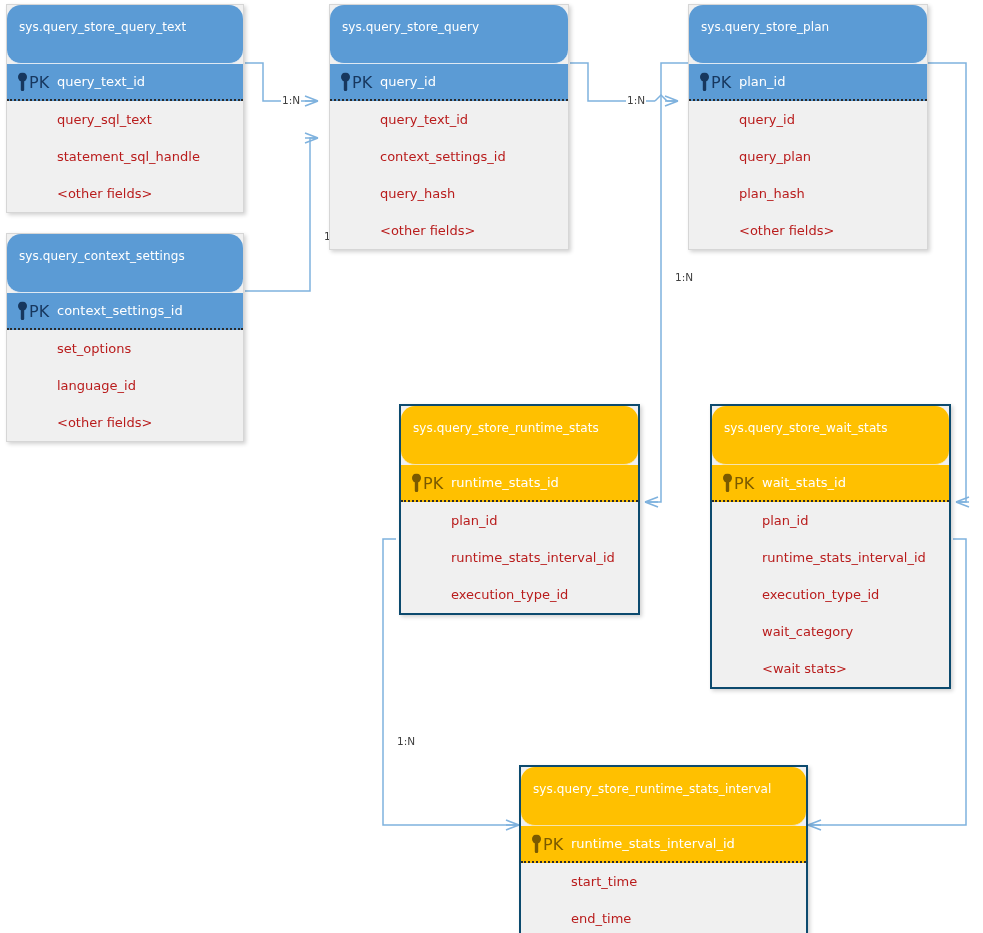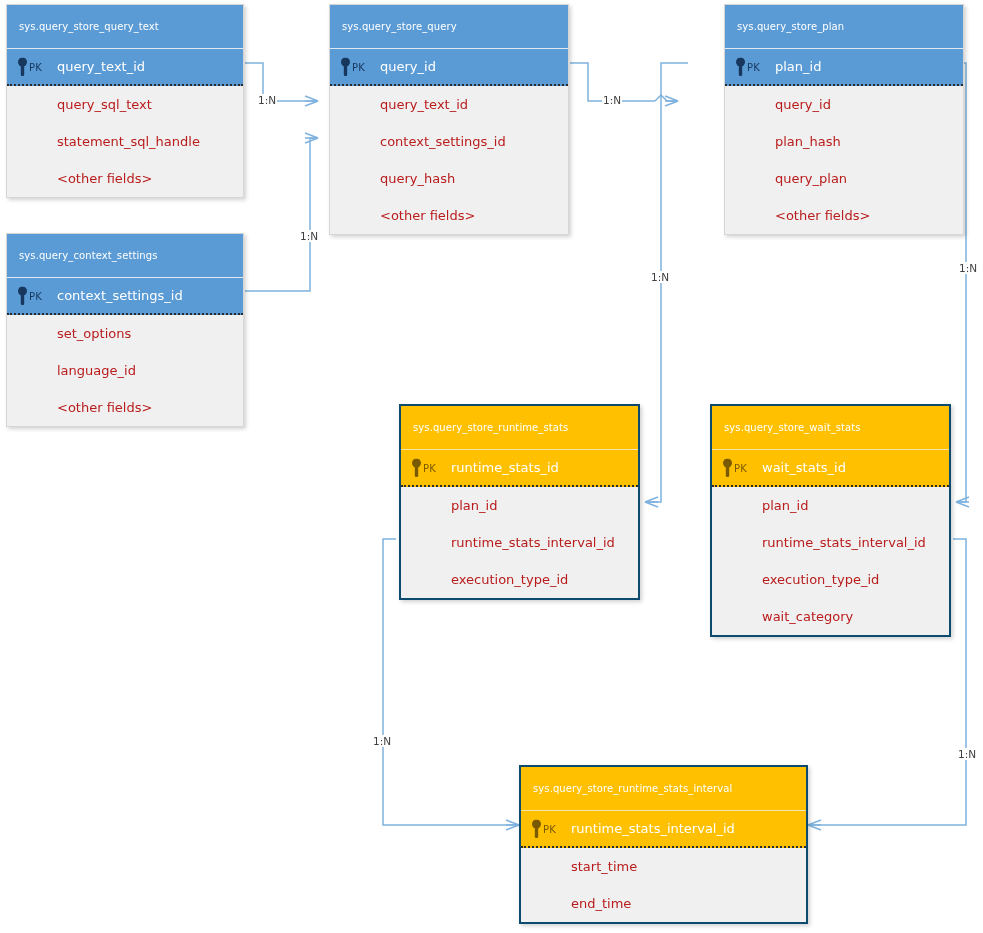--- a/index.html
+++ b/index.html
@@ -14,44 +14,45 @@
   
   .table{
     position:absolute;
     box-sizing:border-box;
     box-shadow:2px 2px 4px rgba(0,0,0,.18);
     background:#f0f0f0;
     z-index:5;
   }
   .tbl-title{
     box-sizing:border-box;
-    height:44px;line-height:44px;
+    height:59px;line-height:44px;
     padding-left:12px;
     color:#ffffff;
-    font-size:10px;
+    font-size:12px;
     letter-spacing:.1px;
     white-space:nowrap;
     overflow:hidden;
+    border-radius:14px;
   }
   .tbl-pk{
     box-sizing:border-box;
     height:37px;
     position:relative;
     display:flex;align-items:center;
     border-bottom:2px dotted #2b2b2b;
   }
   .pk-key{
     position:absolute;left:10px;top:50%;
     transform:translateY(-50%);
     width:11px;height:19px;
   }
   .pk-tag{
     position:absolute;left:22px;top:50%;
     transform:translateY(-50%);
-    font-size:10px;
+    font-size:16px;
     letter-spacing:.2px;
   }
   .tbl-pk .col-name{
     padding-left:50px;
     font-size:13px;
     color:#ffffff;
     white-space:nowrap;
   }
   .tbl-body{
     box-sizing:border-box;
@@ -82,20 +83,21 @@
   
   .card-label{
     position:absolute;
     font-size:10.5px;
     color:#404040;
     background:#ffffff;
     padding:0 1px;
     line-height:12px;
     z-index:4;
     white-space:nowrap;
+    margin-left:24px;
   }
 </style>
 </head>
 <body>
 
 <div id="canvas">
 
   <svg id="wires" viewBox="0 0 983 933" xmlns="http://www.w3.org/2000/svg">
     <defs>
       <g id="crow">
@@ -200,36 +202,36 @@
       <span class="col-name">query_id</span>
     </div>
     <div class="tbl-body">
       <div class="row">query_text_id</div>
       <div class="row">context_settings_id</div>
       <div class="row">query_hash</div>
       <div class="row">&lt;other fields&gt;</div>
     </div>
   </div>
 
-  <div class="table t-blue" style="left:688px;top:4px;width:240px;margin-left:36px;">
+  <div class="table t-blue" style="left:688px;top:4px;width:240px;">
     <div class="tbl-title">sys.query_store_plan</div>
     <div class="tbl-pk">
       <span class="pk-key">
         <svg viewBox="0 0 11 19" width="11" height="19">
             <circle cx="5.5" cy="4.5" r="4.5" fill="#17375e"></circle>
             <rect x="3.8" y="7" width="3.4" height="11.5" rx="1.2" fill="#17375e"></rect>
           </svg>
       </span>
       <span class="pk-tag">PK</span>
       <span class="col-name">plan_id</span>
     </div>
     <div class="tbl-body">
       <div class="row">query_id</div>
+      <div class="row">query_plan</div>
       <div class="row">plan_hash</div>
-      <div class="row">query_plan</div>
       <div class="row">&lt;other fields&gt;</div>
     </div>
   </div>
 
   <div class="table t-orange" style="left:399px;top:404px;width:241px;">
     <div class="tbl-title">sys.query_store_runtime_stats</div>
     <div class="tbl-pk">
       <span class="pk-key">
         <svg viewBox="0 0 11 19" width="11" height="19">
             <circle cx="5.5" cy="4.5" r="4.5" fill="#7a5a00"></circle>
@@ -256,20 +258,21 @@
           </svg>
       </span>
       <span class="pk-tag">PK</span>
       <span class="col-name">wait_stats_id</span>
     </div>
     <div class="tbl-body">
       <div class="row">plan_id</div>
       <div class="row">runtime_stats_interval_id</div>
       <div class="row">execution_type_id</div>
       <div class="row">wait_category</div>
+      <div class="row">&lt;wait stats&gt;</div>
     </div>
   </div>
 
   <div class="table t-orange" style="left:519px;top:765px;width:289px;">
     <div class="tbl-title">sys.query_store_runtime_stats_interval</div>
     <div class="tbl-pk">
       <span class="pk-key">
         <svg viewBox="0 0 11 19" width="11" height="19">
             <circle cx="5.5" cy="4.5" r="4.5" fill="#7a5a00"></circle>
             <rect x="3.8" y="7" width="3.4" height="11.5" rx="1.2" fill="#7a5a00"></rect>

